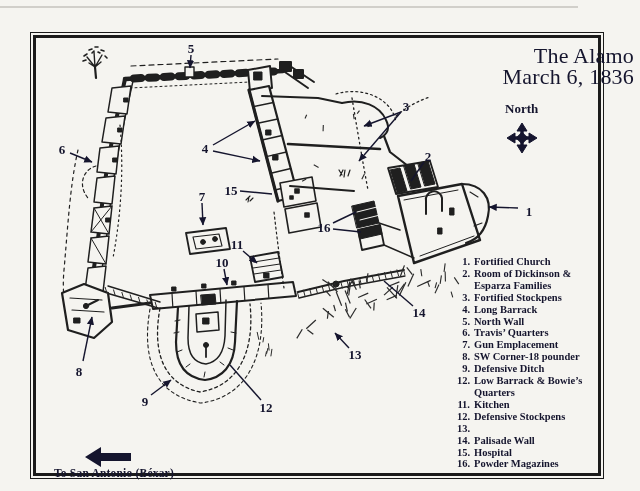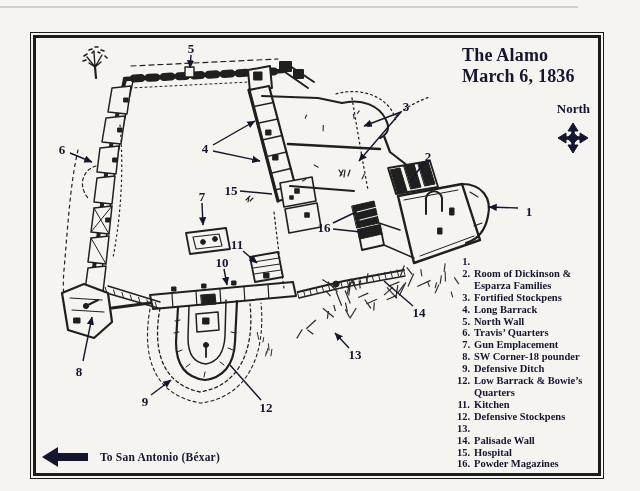--- a/index.html
+++ b/index.html
@@ -2,30 +2,30 @@
 <html><head>
 <meta charset="utf-8">
 <style>
   html,body{margin:0;padding:0;background:#e9e8e4;}
   .stage{position:relative;width:640px;height:491px;background:#f5f4f0;overflow:hidden;
          font-family:"Liberation Serif","DejaVu Serif",serif;color:#15152e;}
   .scan-line{position:absolute;left:0;top:6px;width:578px;height:2px;background:#bdbbb5;opacity:.65;}
   .frame{position:absolute;left:33px;top:35px;width:562px;height:435px;
          border:3px solid #1b1b1b;outline:1px solid #1b1b1b;outline-offset:2px;background:transparent;}
   svg.map{position:absolute;left:0;top:0;width:640px;height:491px;}
-  .title{position:absolute;left:462px;top:45px;width:172px;text-align:left;
-         font-weight:700;font-size:18px;line-height:21px;letter-spacing:.2px;}
-  .north{position:absolute;left:505px;top:101px;width:85px;text-align:right;}
+  .title{position:absolute;left:462px;top:45px;width:172px;text-align:right;
+         font-weight:400;font-size:22px;line-height:21px;letter-spacing:.2px;}
+  .north{position:absolute;left:505px;top:101px;width:85px;text-align:left;}
   .north .nlab{font-weight:700;font-size:13px;}
   .north svg{margin-top:4px;}
   .legend{position:absolute;left:452px;top:256px;width:142px;font-weight:700;
           font-size:10.5px;line-height:11.9px;}
   .lrow{display:grid;grid-template-columns:18px 1fr;column-gap:4px;}
   .lnum{text-align:right;white-space:nowrap;}
-  .footer{position:absolute;left:42px;top:447px;display:flex;align-items:center;}
+  .footer{position:absolute;left:42px;top:447px;display:flex;align-items:center;flex-direction:column;}
   .footer .flab{font-weight:700;font-size:11.5px;margin-left:12px;letter-spacing:.2px;}
   .maplbl{font:700 13px "Liberation Serif","DejaVu Serif",serif;fill:#15152e;}
   .leader{stroke:#15152e;stroke-width:1.4;fill:none;}
   #drawing{stroke:#1f1f1f;fill:none;stroke-linecap:round;stroke-linejoin:round;}
   .scatter line{stroke:#2a2a2a;}
 </style>
 </head>
 <body>
 
 <div class="stage">
@@ -328,20 +328,21 @@
         <path d="M-15,0 L-7,-5 L-7,5 Z"></path>
         <path d="M15,0 L7,-5 L7,5 Z"></path>
         <rect x="-4" y="-4" width="8" height="8" transform="rotate(45)"></rect>
       </g>
     </svg>
   </div>
 
   <div class="legend" id="legend">
       <div class="lrow">
         <span class="lnum">1.</span>
+        <span class="llab">Fortified Church</span>
       </div>
       <div class="lrow">
         <span class="lnum">2.</span>
         <span class="llab">Room of Dickinson &amp; Esparza Families</span>
       </div>
       <div class="lrow">
         <span class="lnum">3.</span>
         <span class="llab">Fortified Stockpens</span>
       </div>
       <div class="lrow">

